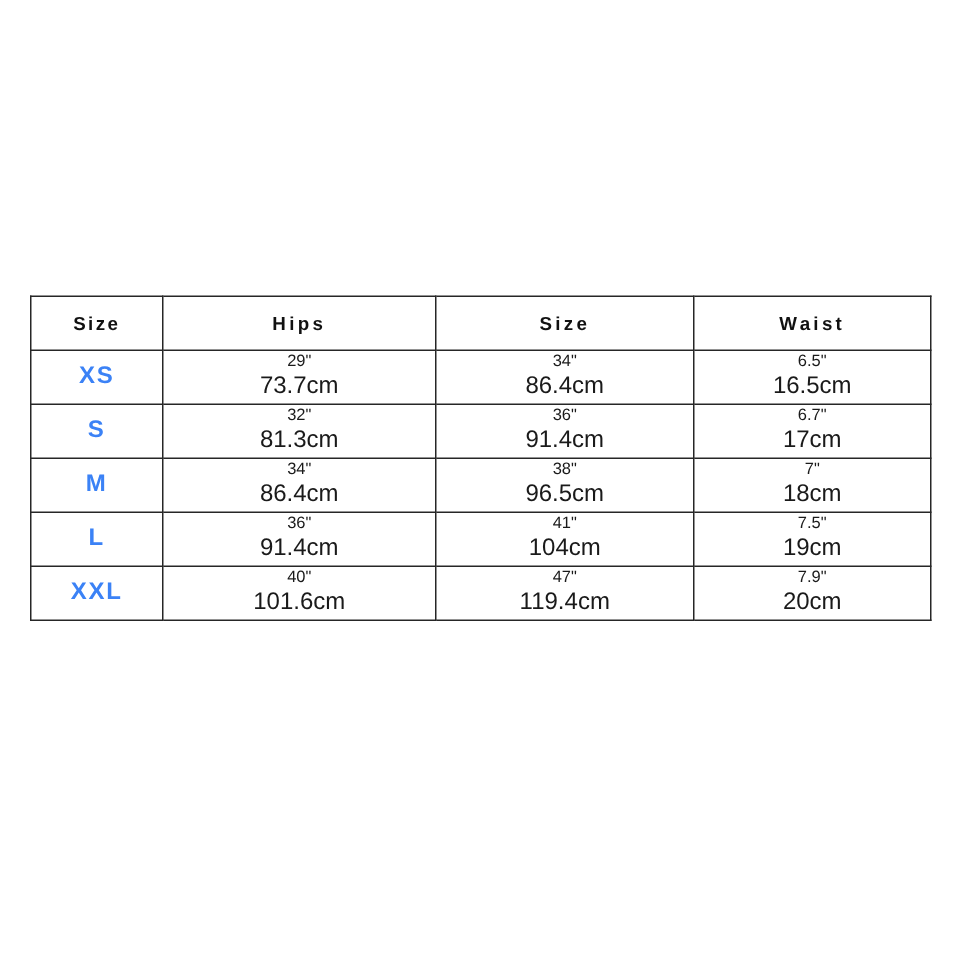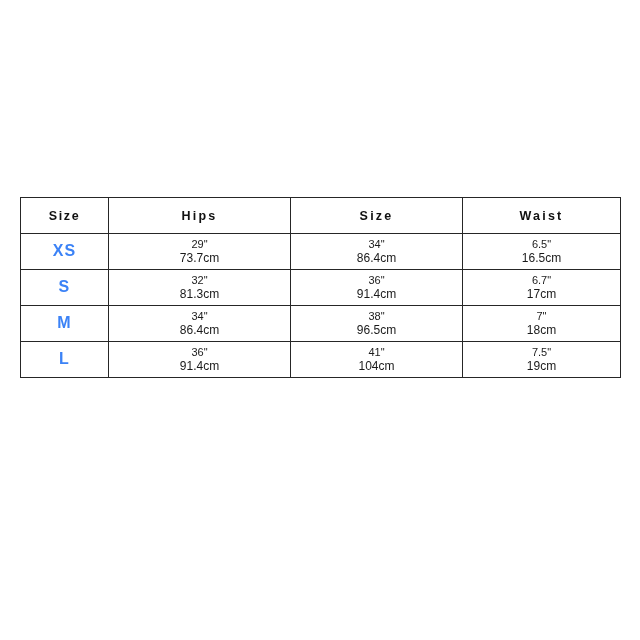--- a/index.html
+++ b/index.html
@@ -70,21 +70,21 @@
   }
   .meas {
     display: block;
   }
   .meas .inches {
     display: block;
     font-size: 11px;
   }
   .meas .cm {
     display: block;
-    font-size: 12px;
+    font-size: 16px;
   }
 </style>
 </head>
 <body>
 
 <div class="page">
   <div class="table-wrap">
     <table class="size-chart">
       <colgroup>
         <col class="c-size">
@@ -184,17 +184,38 @@
           </td>
           <td>
             <span class="meas">
               <span class="inches">7.5"</span>
               <span class="cm">19cm</span>
             </span>
           </td>
         </tr>
 
 
+        <tr>
+          <td class="size-cell">XXL</td>
+          <td>
+            <span class="meas">
+              <span class="inches">40"</span>
+              <span class="cm">101.6cm</span>
+            </span>
+          </td>
+          <td>
+            <span class="meas">
+              <span class="inches">47"</span>
+              <span class="cm">119.4cm</span>
+            </span>
+          </td>
+          <td>
+            <span class="meas">
+              <span class="inches">7.9"</span>
+              <span class="cm">20cm</span>
+            </span>
+          </td>
+        </tr>
 
       </tbody>
     </table>
   </div>
 </div>
 
 </body></html>

